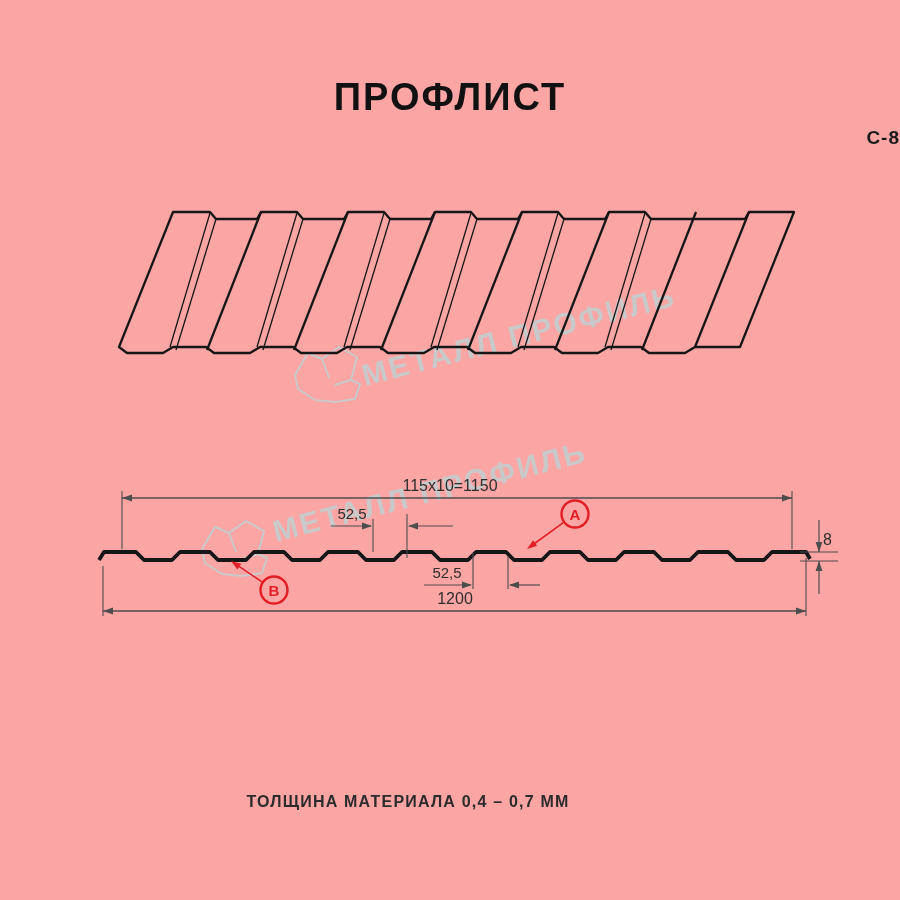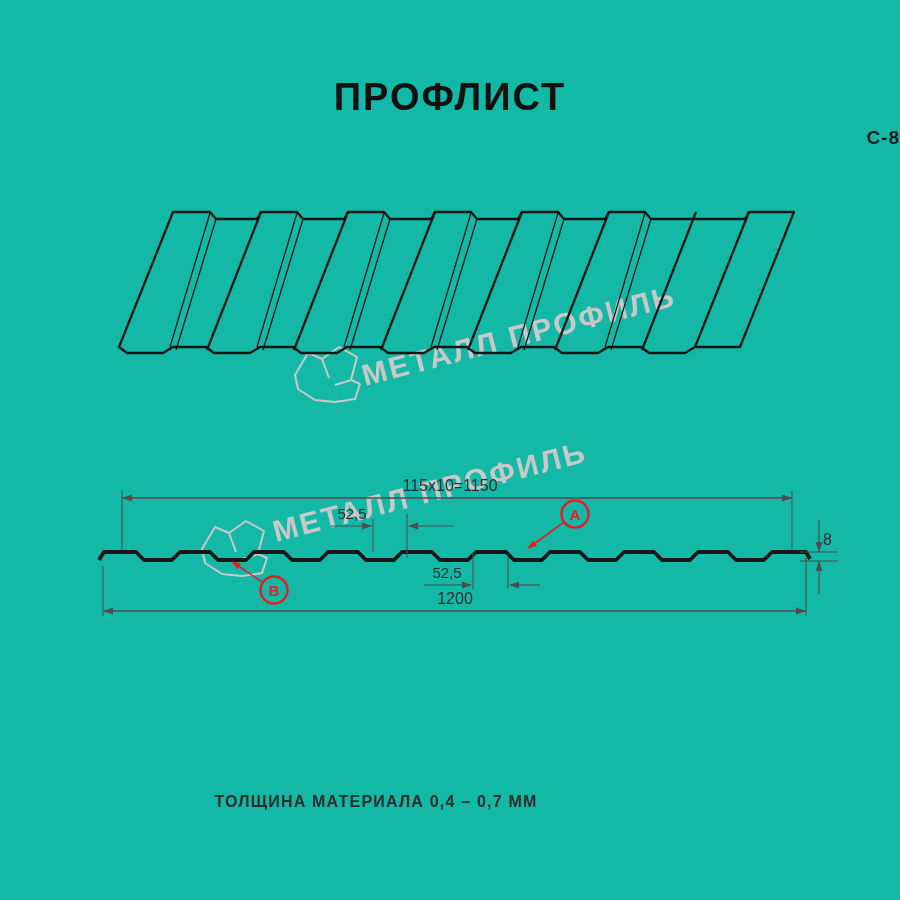--- a/index.html
+++ b/index.html
@@ -1,23 +1,23 @@
 <!DOCTYPE html>
 <html><head>
 <meta charset="utf-8">
 <style>
   html,body{margin:0;padding:0;background:#fff;}
-  #canvas{position:relative;width:900px;height:900px;background:#14b8a6;overflow:hidden;
+  #canvas{position:relative;width:900px;height:900px;background:#fca5a5;overflow:hidden;
           font-family:"Liberation Sans","DejaVu Sans",sans-serif;}
   .title{position:absolute;left:0;top:76px;width:900px;text-align:center;
          font-size:38px;font-weight:800;letter-spacing:2px;color:#111;}
   .subtitle{position:absolute;left:0;top:127px;width:900px;text-align:right;
          font-size:19px;font-weight:600;letter-spacing:1px;color:#1a1a1a;}
   .footer{position:absolute;left:0;top:793px;width:752px;text-align:center;
-         font-size:16px;font-weight:700;letter-spacing:1.2px;color:#2b2b2b;}
+         font-size:16px;font-weight:700;letter-spacing:1.2px;color:#2b2b2b;padding-left:32px;}
   svg{position:absolute;left:0;top:0;}
   svg text{font-family:"Liberation Sans","DejaVu Sans",sans-serif;}
   .dimtxt{font-size:16px;fill:#2e2e2e;}
   .dimtxt-s{font-size:15px;fill:#2e2e2e;}
   .wm-text{font-size:30px;font-weight:700;letter-spacing:2.5px;}
   .redlbl{font-size:15px;font-weight:600;}
 </style>
 </head>
 <body>
 

